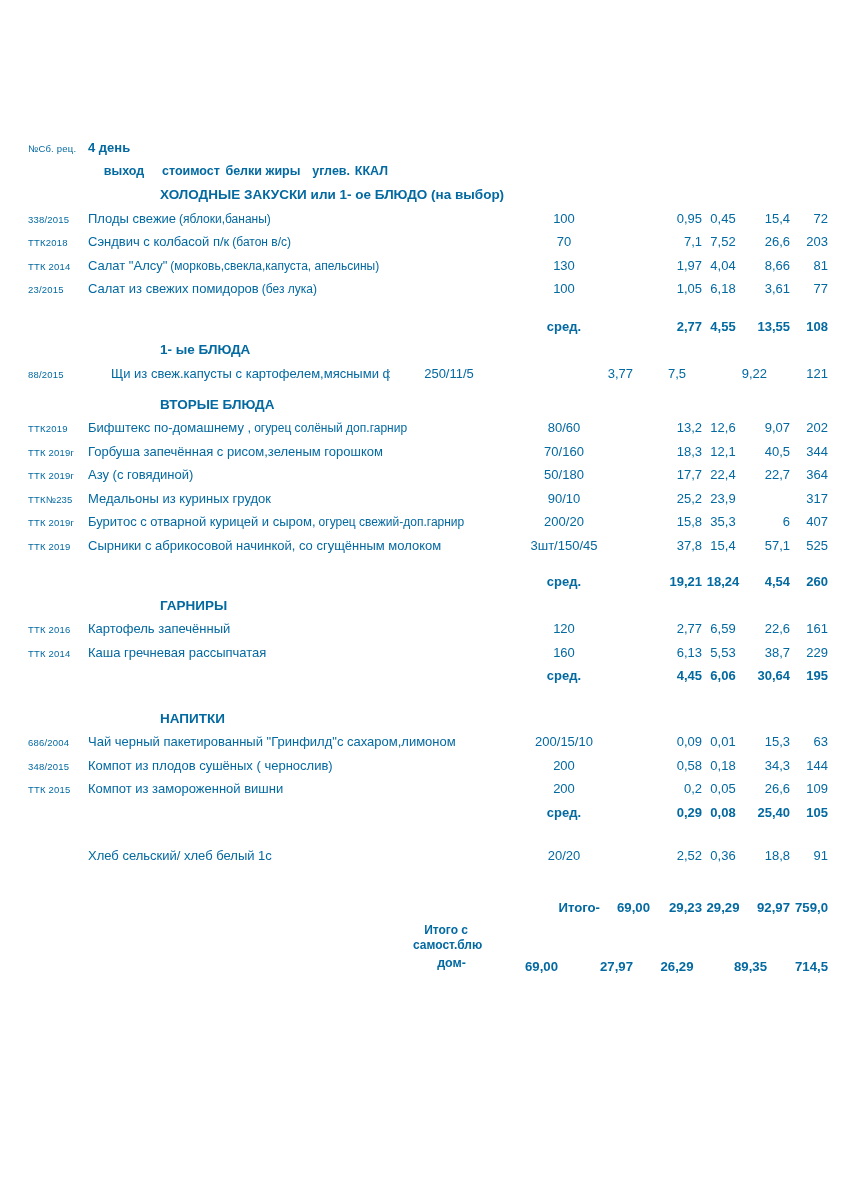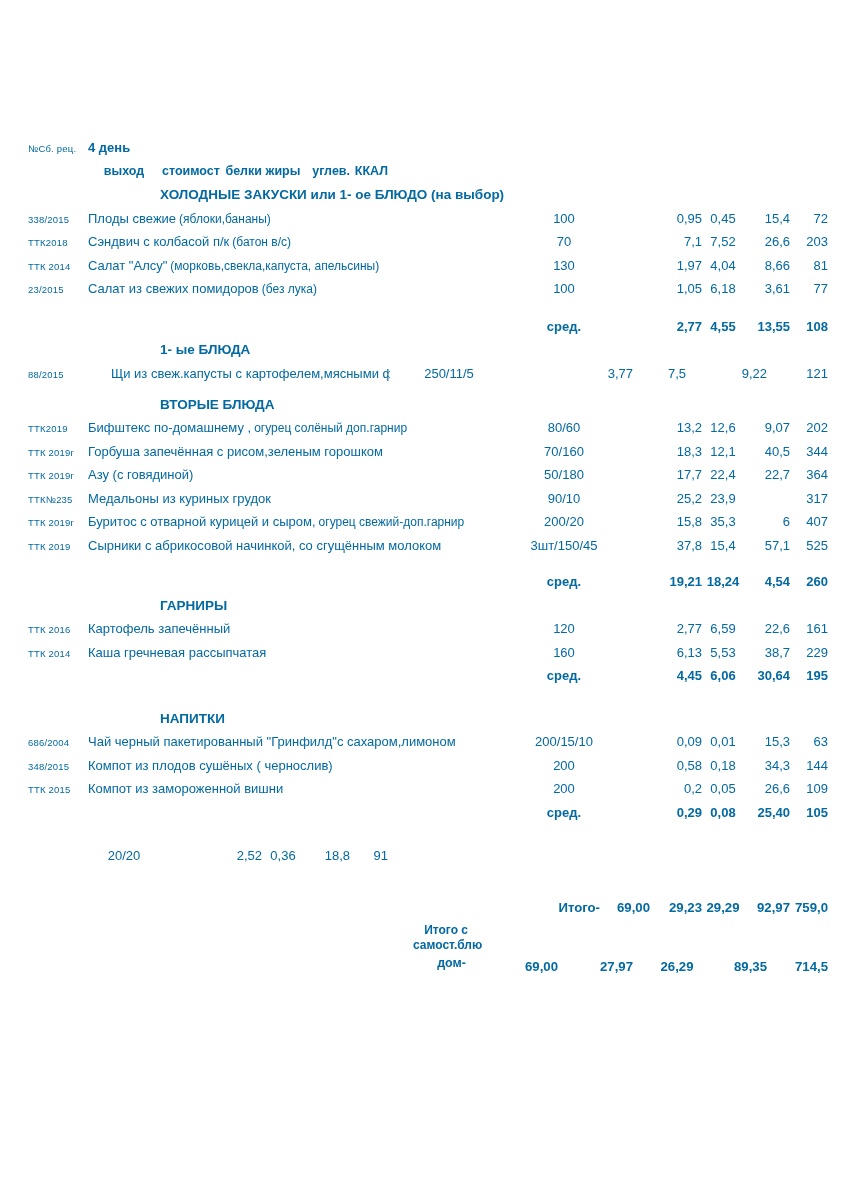--- a/index.html
+++ b/index.html
@@ -285,20 +285,21 @@
       <span class="c p">0,29</span>
       <span class="c f">0,08</span>
       <span class="c cb">25,40</span>
       <span class="c k">105</span>
     </div>
 
     <div class="sp20"></div>
 
     <div class="row">
       <span class="c num"></span>
+      <span class="c name"><span>Хлеб сельский/ хлеб белый 1с</span></span>
       <span class="c out">20/20</span>
       <span class="c cost"></span>
       <span class="c p">2,52</span>
       <span class="c f">0,36</span>
       <span class="c cb">18,8</span>
       <span class="c k">91</span>
     </div>
 
     <div class="sp28"></div>
 

